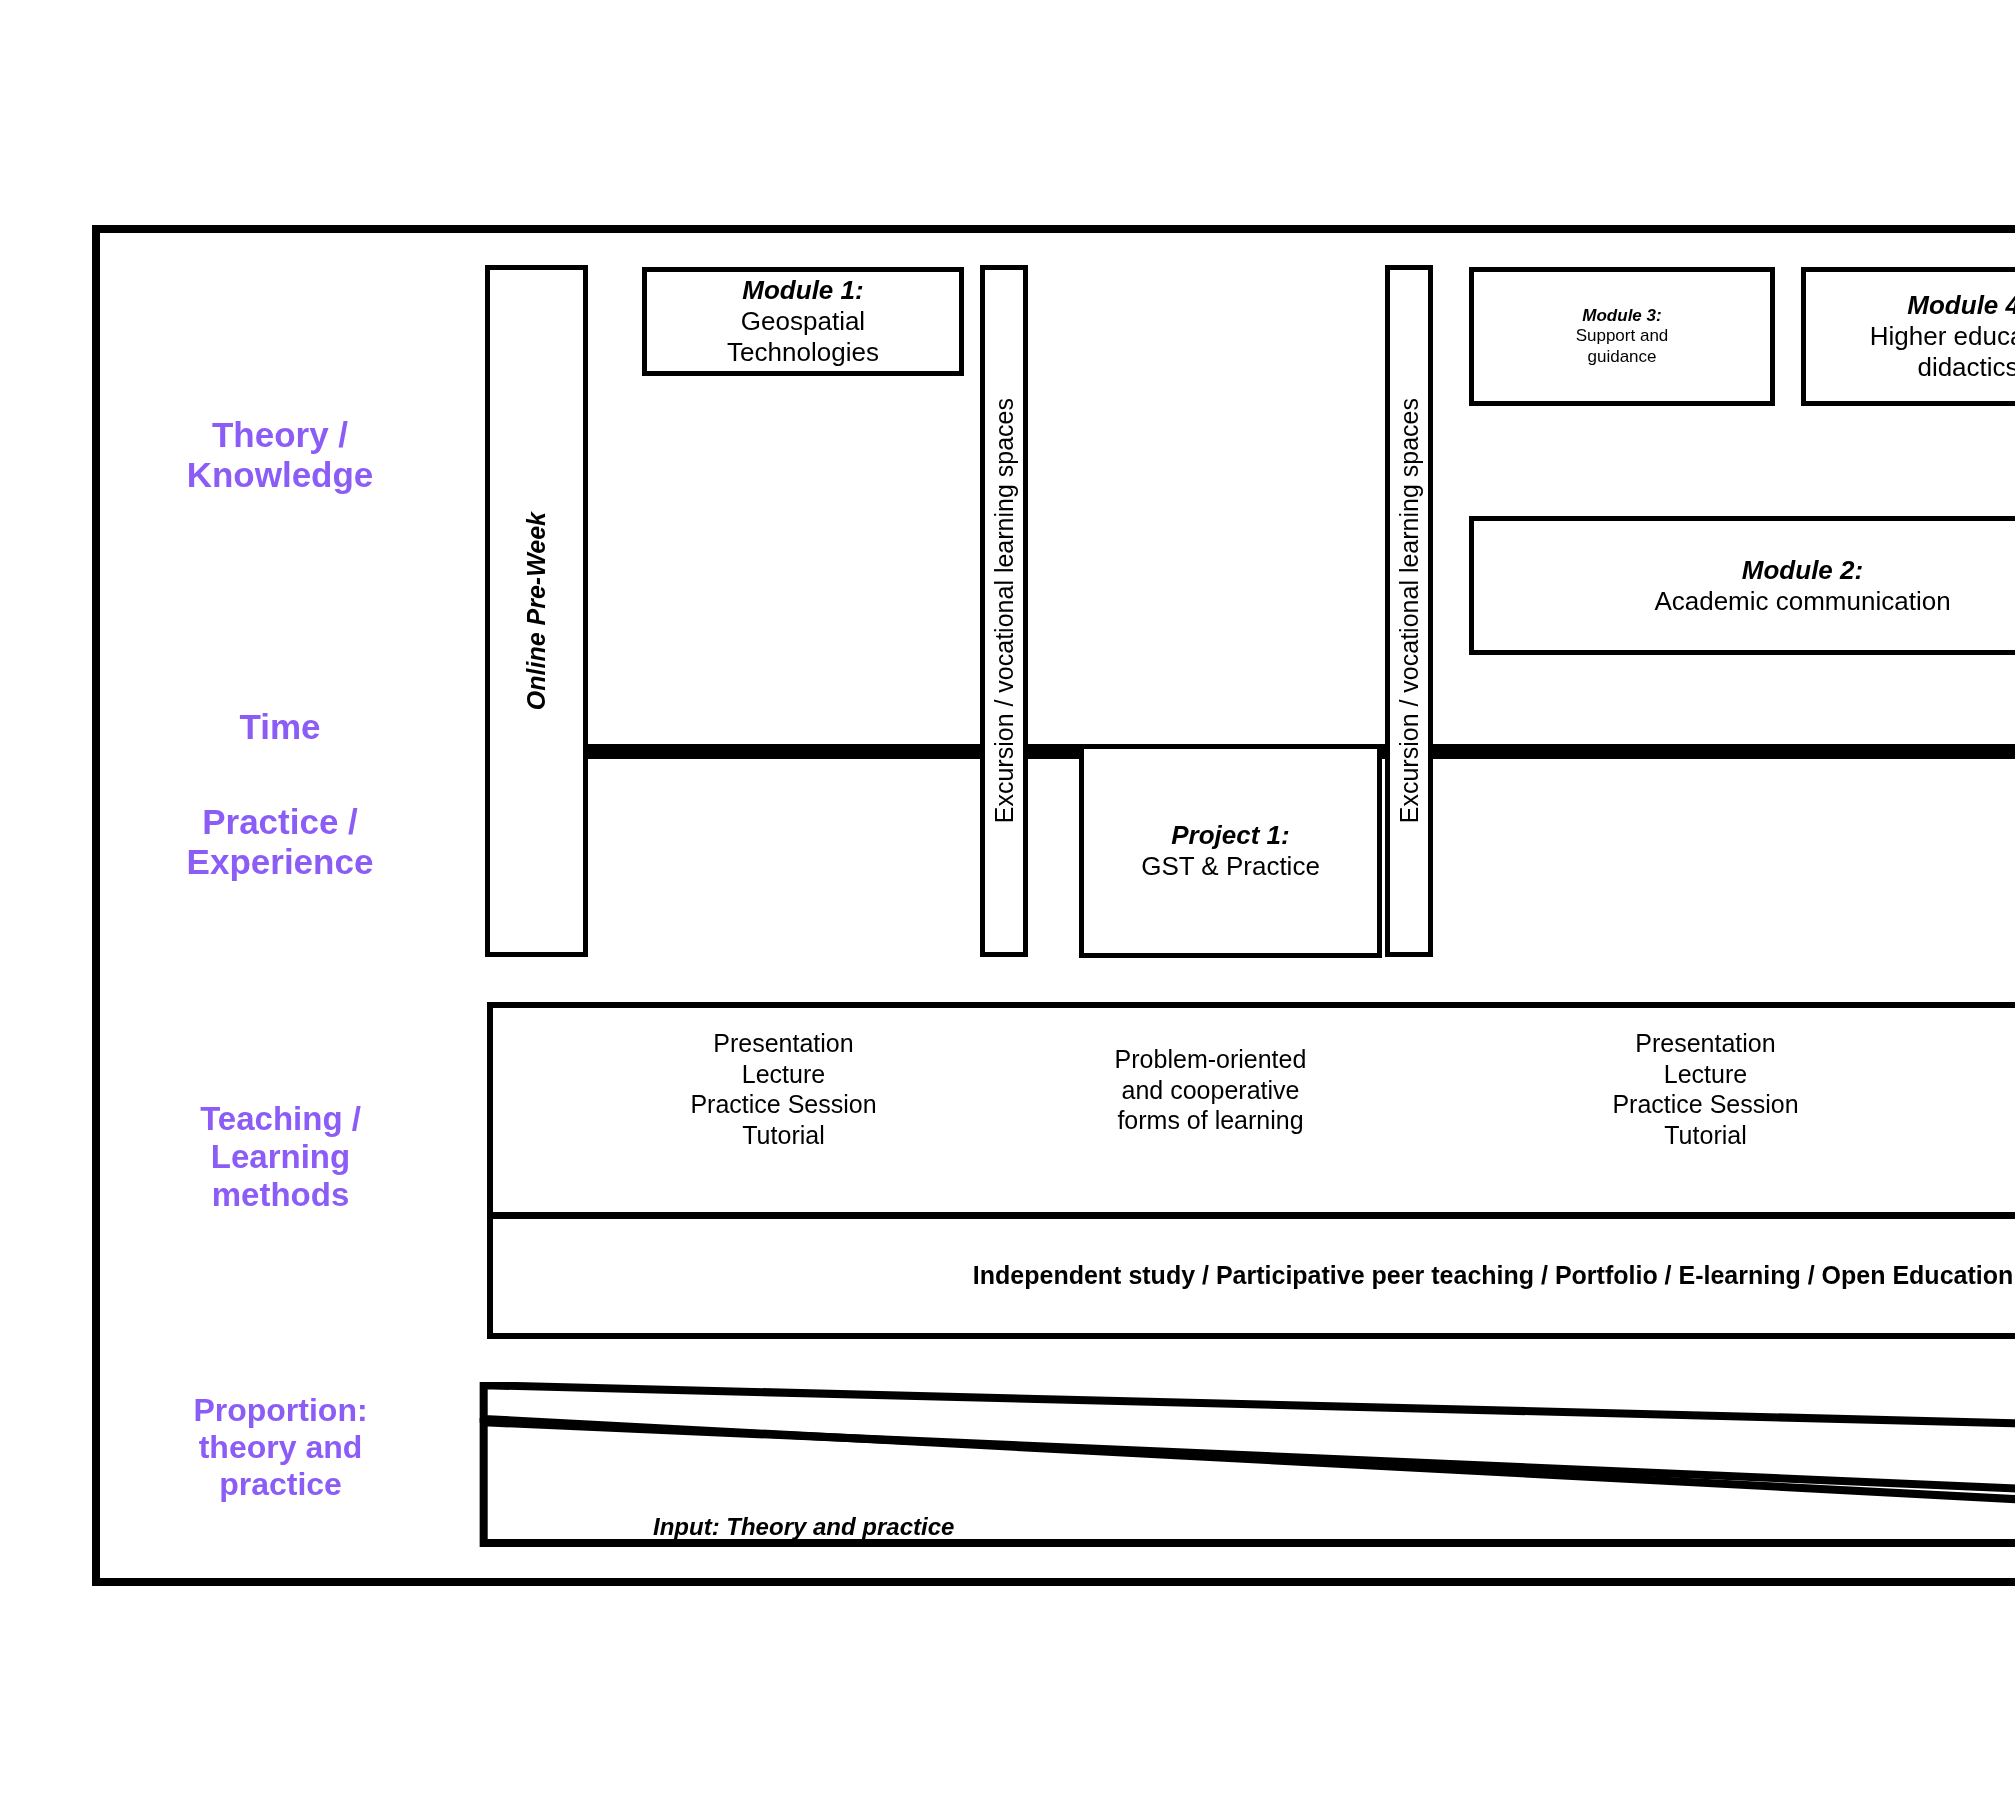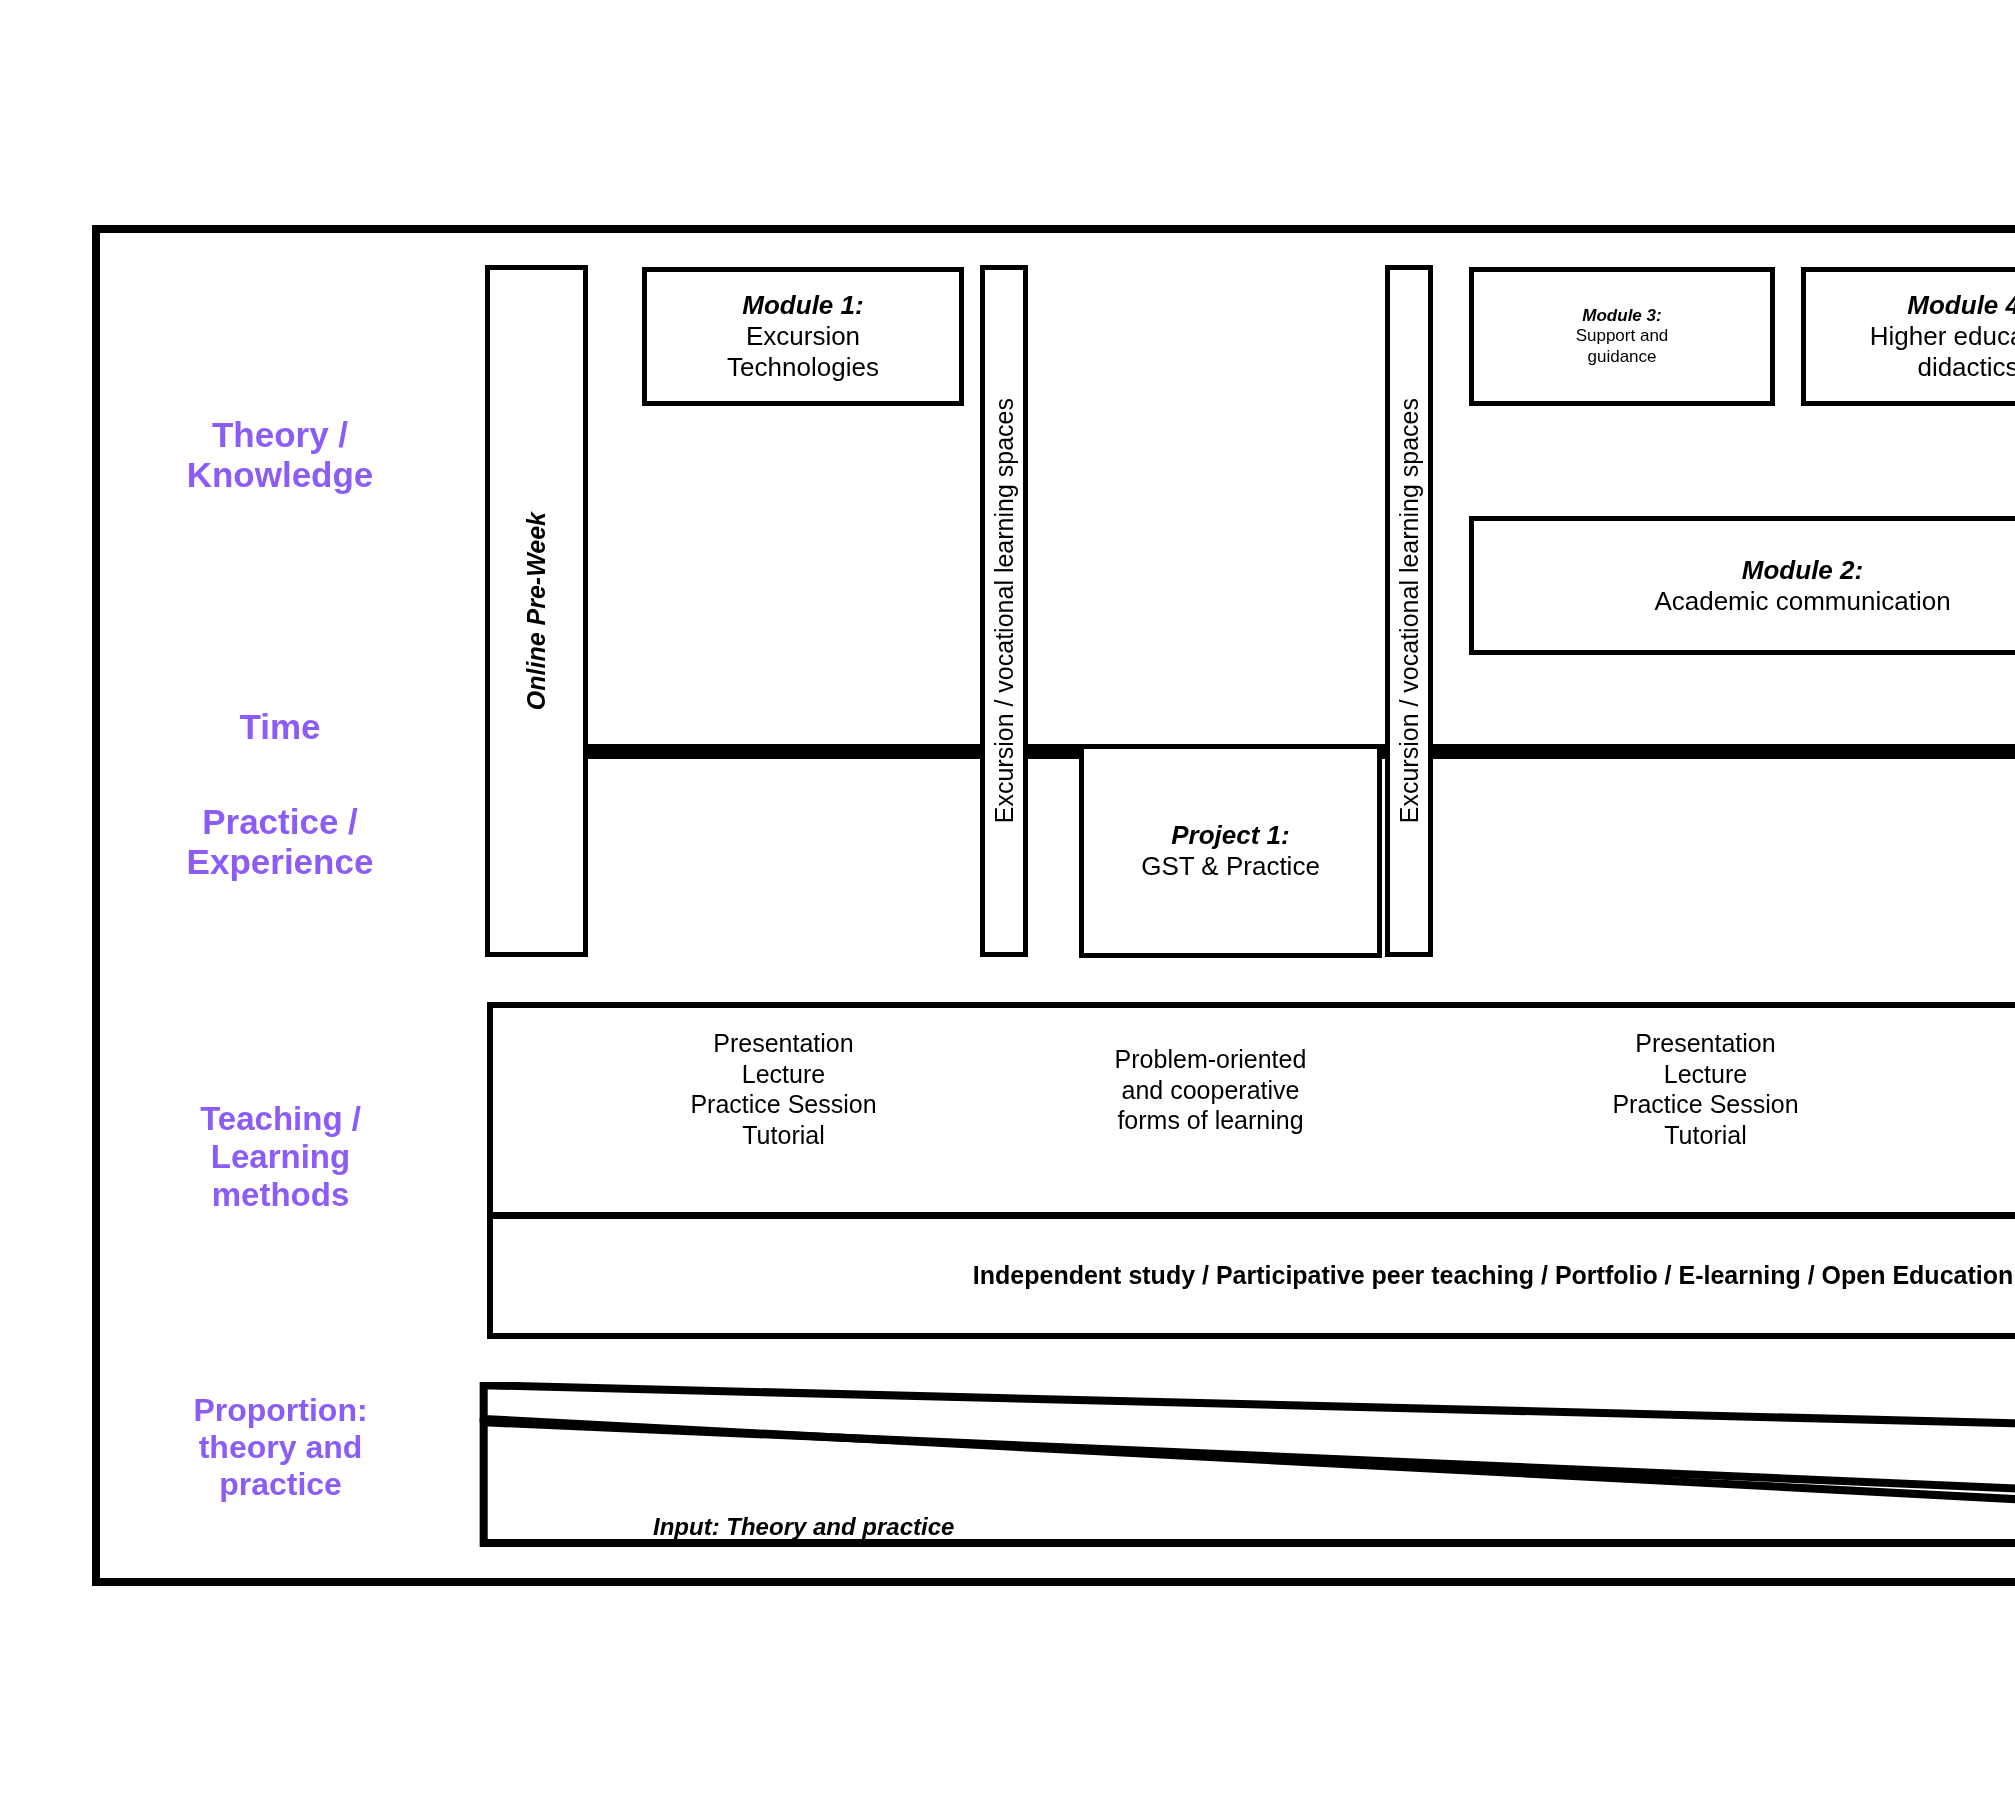--- a/index.html
+++ b/index.html
@@ -77,23 +77,23 @@
     <div>theory and</div>
     <div>practice</div>
   </div>
 
   <div id="time-axis"></div>
 
   <div class="vcol prewk" style="left:485px;top:265px;width:103px;height:692px;">
     <span>Online Pre-Week</span>
   </div>
 
-  <div class="box" style="left:642px;top:267px;width:322px;height:139px;font-size:26px;">
+  <div class="box" style="left:642px;top:267px;width:322px;height:109px;font-size:26px;">
     <div class="ttl">Module 1:</div>
-    <div class="sub">Excursion</div>
+    <div class="sub">Geospatial</div>
     <div class="sub">Technologies</div>
   </div>
 
   <div class="vcol" style="left:980px;top:265px;width:48px;height:692px;">
     <span>Excursion / vocational learning spaces</span>
   </div>
 
   <div class="box" style="left:1079px;top:744px;width:303px;height:214px;font-size:26px;">
     <div class="ttl">Project 1:</div>
     <div class="sub">GST &amp; Practice</div>

